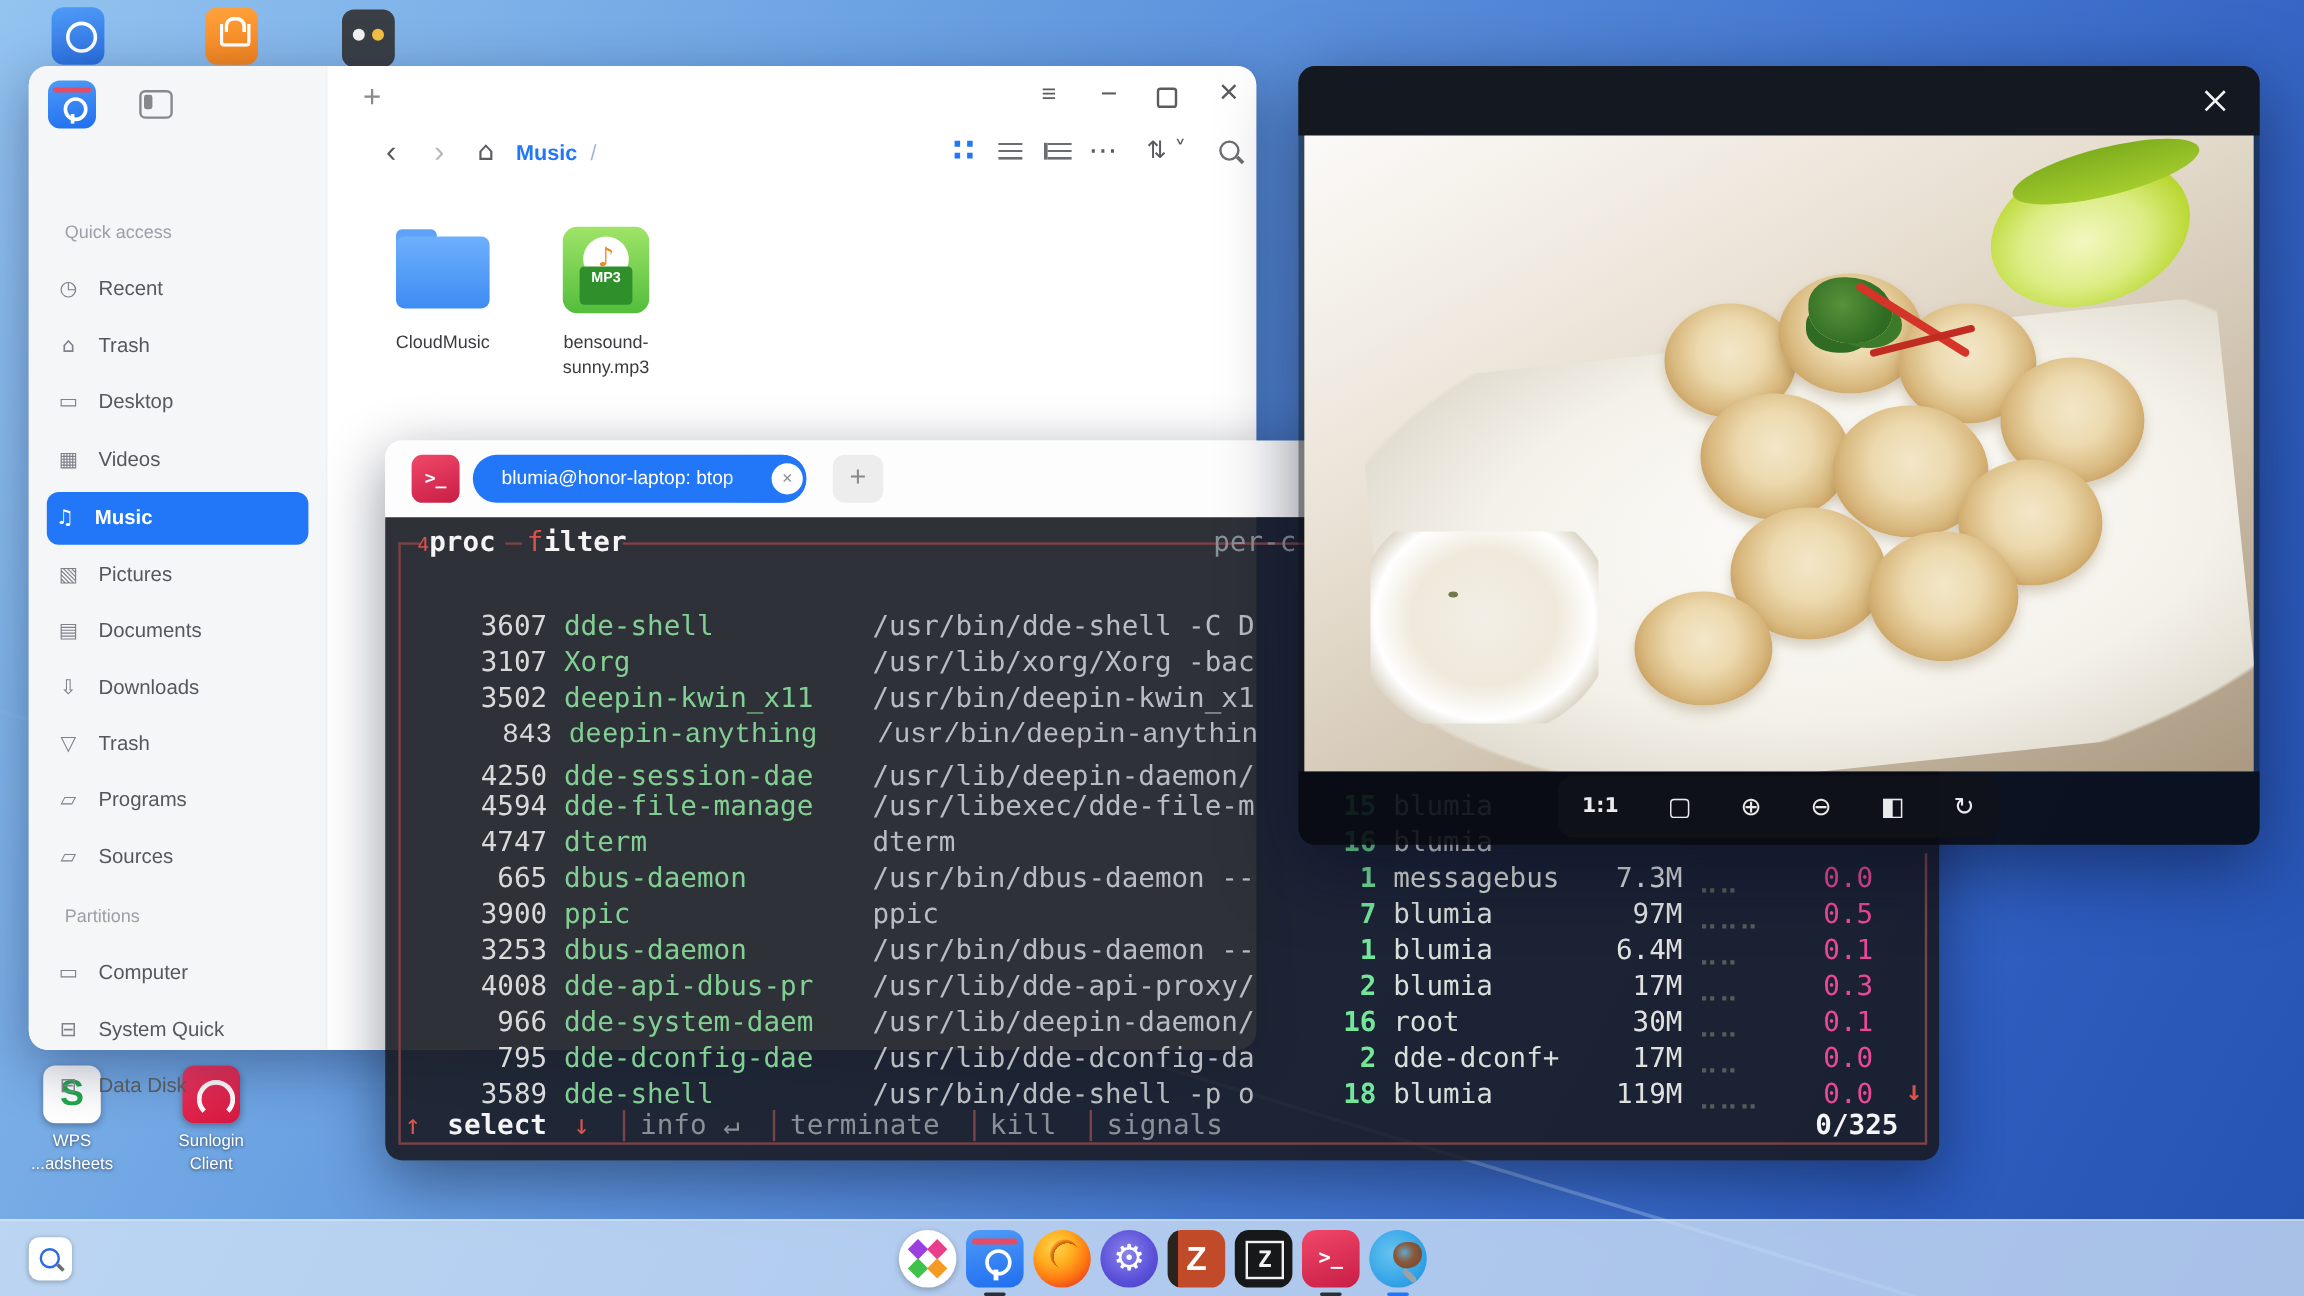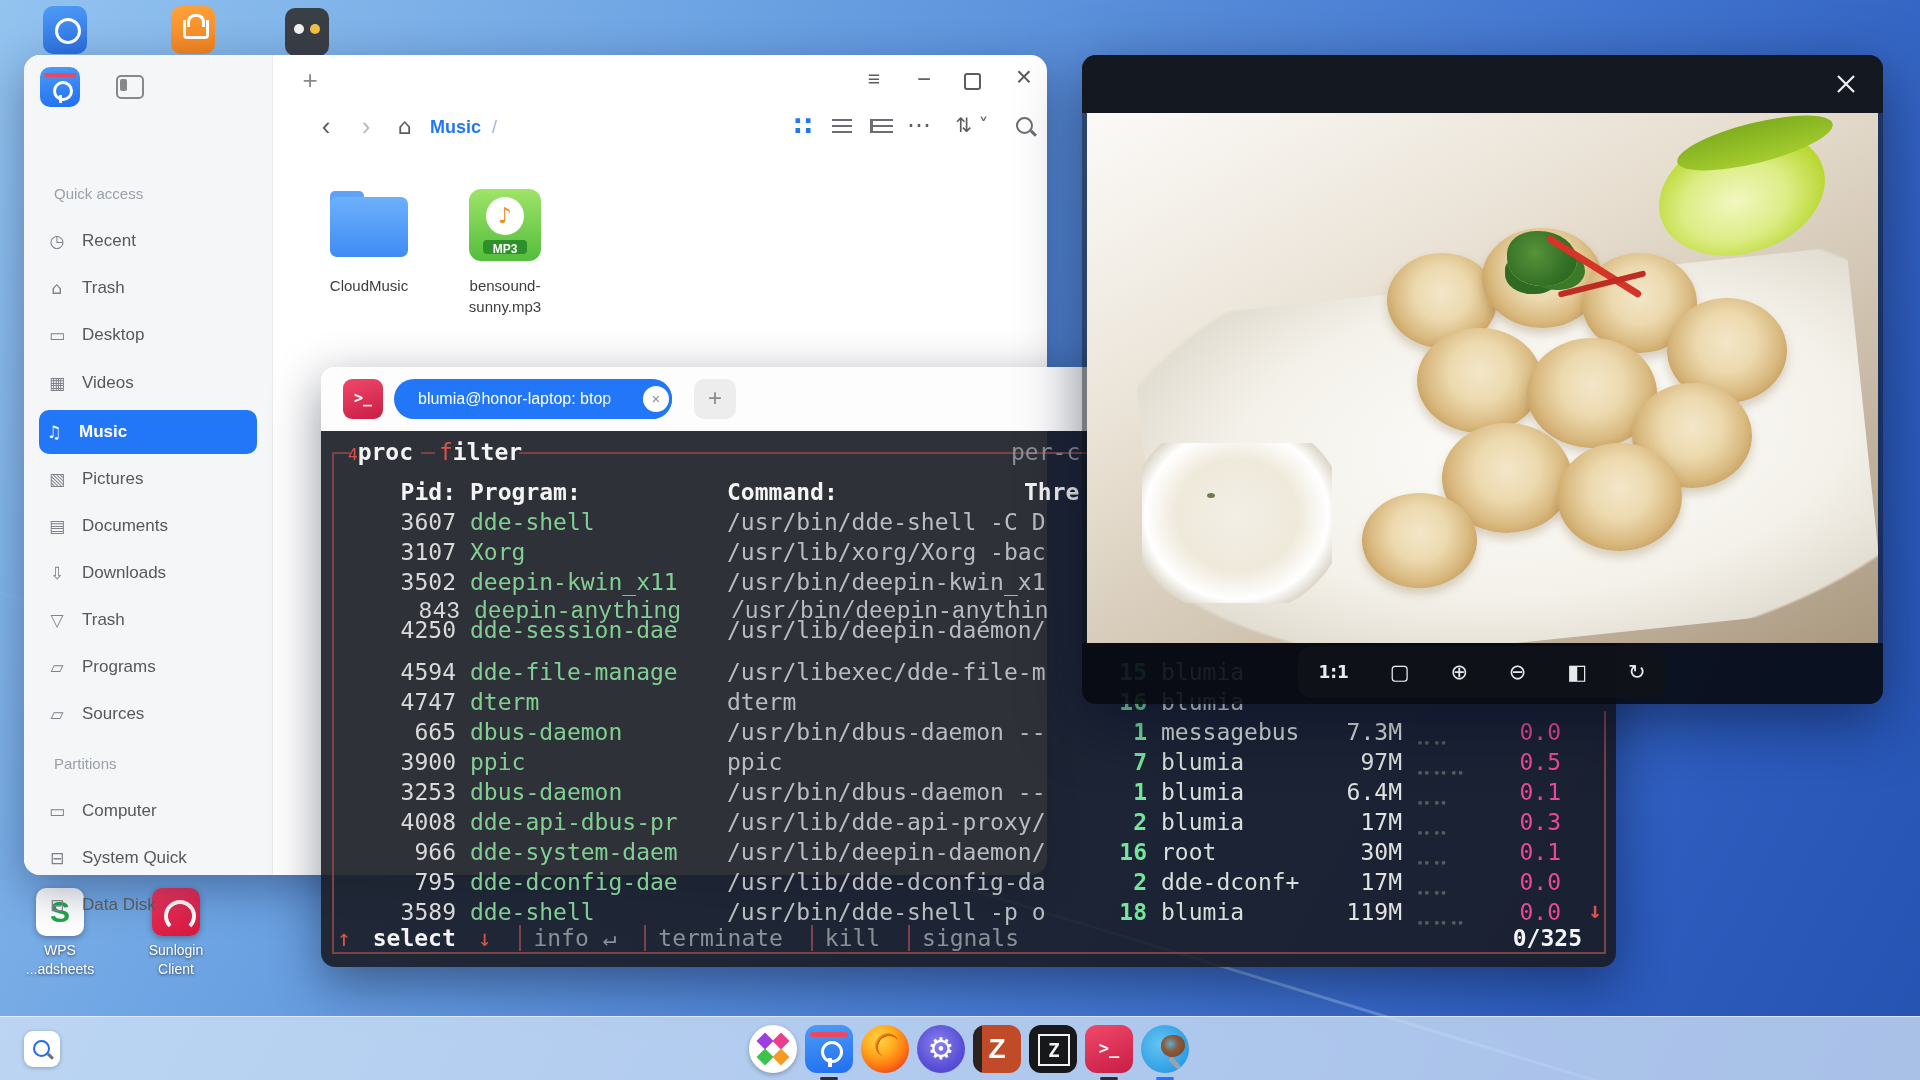--- a/index.html
+++ b/index.html
@@ -33,21 +33,21 @@
   .folder-ic{position:relative;width:78px;height:58px;}
   .folder-ic .tab{position:absolute;left:0;top:-8px;width:34px;height:14px;border-radius:5px 5px 0 0;
     background:#5ea2f8;}
   .folder-ic .bodyp{position:absolute;left:0;top:-2px;width:78px;height:60px;border-radius:7px;
     background:linear-gradient(180deg,#6db0fb,#3e8bf4);}
   .mp3-ic{position:relative;width:72px;height:72px;border-radius:12px;
     background:linear-gradient(180deg,#9fe468,#53bd3c);}
   .mp3-ic .note{position:absolute;left:17px;top:8px;width:38px;height:38px;border-radius:50%;
     background:#fff;color:#f08a1d;font-size:22px;text-align:center;line-height:38px;
     font-family:"DejaVu Sans",sans-serif;}
-  .mp3-ic .badge{position:absolute;left:14px;bottom:7px;width:44px;height:14px;border-radius:4px;
+  .mp3-ic .badge{position:absolute;left:14px;bottom:7px;width:44px;height:32px;border-radius:4px;
     background:#2e8f2b;color:#fff;font-size:12px;font-weight:bold;text-align:center;line-height:18px;}
   .flabel{font-size:15px;color:#3c3c40;text-align:center;line-height:21px;}
   
   #term{left:321px;top:367px;width:1295px;height:600px;border-radius:14px;
     box-shadow:0 16px 50px rgba(5,10,35,.45);}
   #term-titlebar{left:0;top:0;width:1295px;height:64px;background:#fdfdfd;border-radius:14px 14px 0 0;}
   #term-icon{left:22px;top:12px;width:40px;height:40px;border-radius:9px;
     background:linear-gradient(160deg,#f0486a,#c81d45);color:#fff;
     font-family:"DejaVu Sans Mono",monospace;font-size:15px;font-weight:bold;
     text-align:center;line-height:38px;}
@@ -274,26 +274,20 @@
     <div class="bline" style="left:198px;top:21px;width:1086px;"></div>
     <div class="bline" style="left:11px;top:521px;width:1273px;"></div>
     <div class="vline" style="left:1283px;top:280px;height:243px;"></div>
 
     <div class="trow" style="left:27px;top:6px;">
       <span class="red" style="font-size:16px;">4</span><span class="tbold">proc</span></div>
     <div class="trow" style="left:118px;top:6px;">
       <span class="red">f</span><span class="tbold">ilter</span></div>
     <div class="trow fkey" style="left:690px;top:6px;">per-c</div>
 
-    <div class="trow" style="left:0;top:46px;width:1295px;">
-      <span class="pid tbold">Pid:</span>
-      <span class="prog tbold" style="color:#f4f4f4;">Program:</span>
-      <span class="cmd tbold" style="color:#f4f4f4;">Command:</span>
-      <span class="tbold" style="position:absolute;left:703px;">Thre</span>
-    </div>
 
     <div class="trow" style="left:0;top:76px;width:760px;">
       <span class="pid">3607</span>
         <span class="prog">dde-shell</span>
         <span class="cmd">/usr/bin/dde-shell -C D</span>
       </div>
     <div class="trow" style="left:0;top:106px;width:760px;">
       <span class="pid">3107</span>
         <span class="prog">Xorg</span>
         <span class="cmd">/usr/lib/xorg/Xorg -bac</span>
@@ -301,21 +295,21 @@
     <div class="trow" style="left:0;top:136px;width:760px;">
       <span class="pid">3502</span>
         <span class="prog">deepin-kwin_x11</span>
         <span class="cmd">/usr/bin/deepin-kwin_x1</span>
       </div>
     <div class="trow" style="left:4px;top:166px;width:832px;font-family:Liberation Mono, monospace;">
       <span class="pid">843</span>
         <span class="prog">deepin-anything</span>
         <span class="cmd">/usr/bin/deepin-anythin</span>
       </div>
-    <div class="trow" style="left:0;top:184px;width:800px;">
+    <div class="trow" style="left:0;top:201px;width:800px;">
       <span class="pid">4250</span>
         <span class="prog">dde-session-dae</span>
         <span class="cmd">/usr/lib/deepin-daemon/</span>
       </div>
     <div class="trow" style="left:0;top:226px;width:760px;">
       <span class="pid">4594</span>
         <span class="prog">dde-file-manage</span>
         <span class="cmd">/usr/libexec/dde-file-m</span>
       </div>
     <div class="trow" style="left:0;top:256px;width:760px;">

